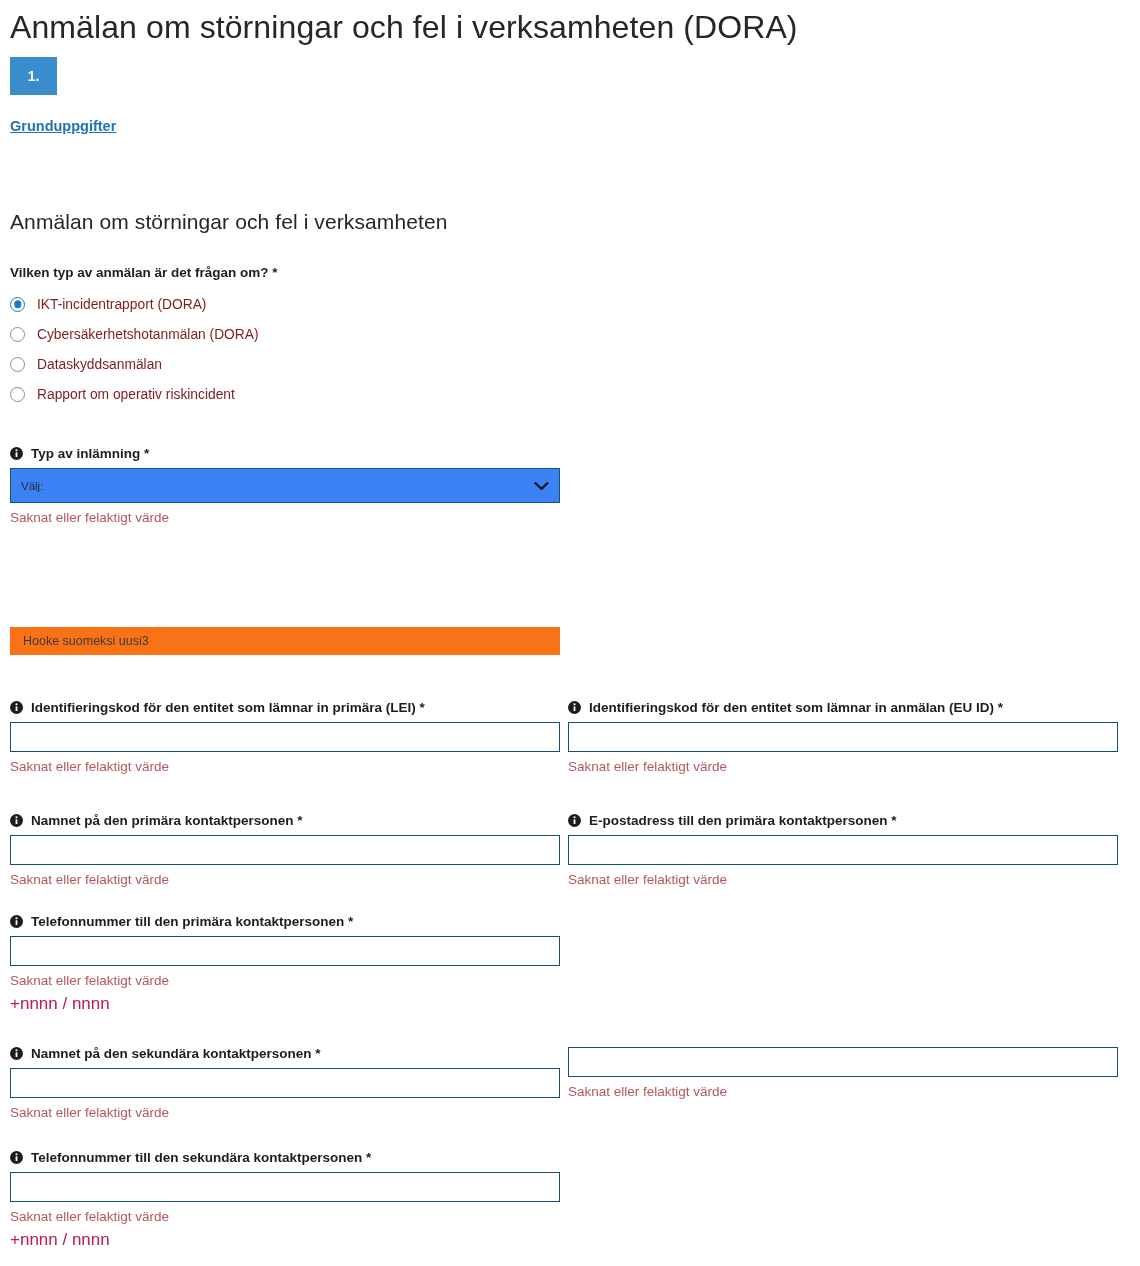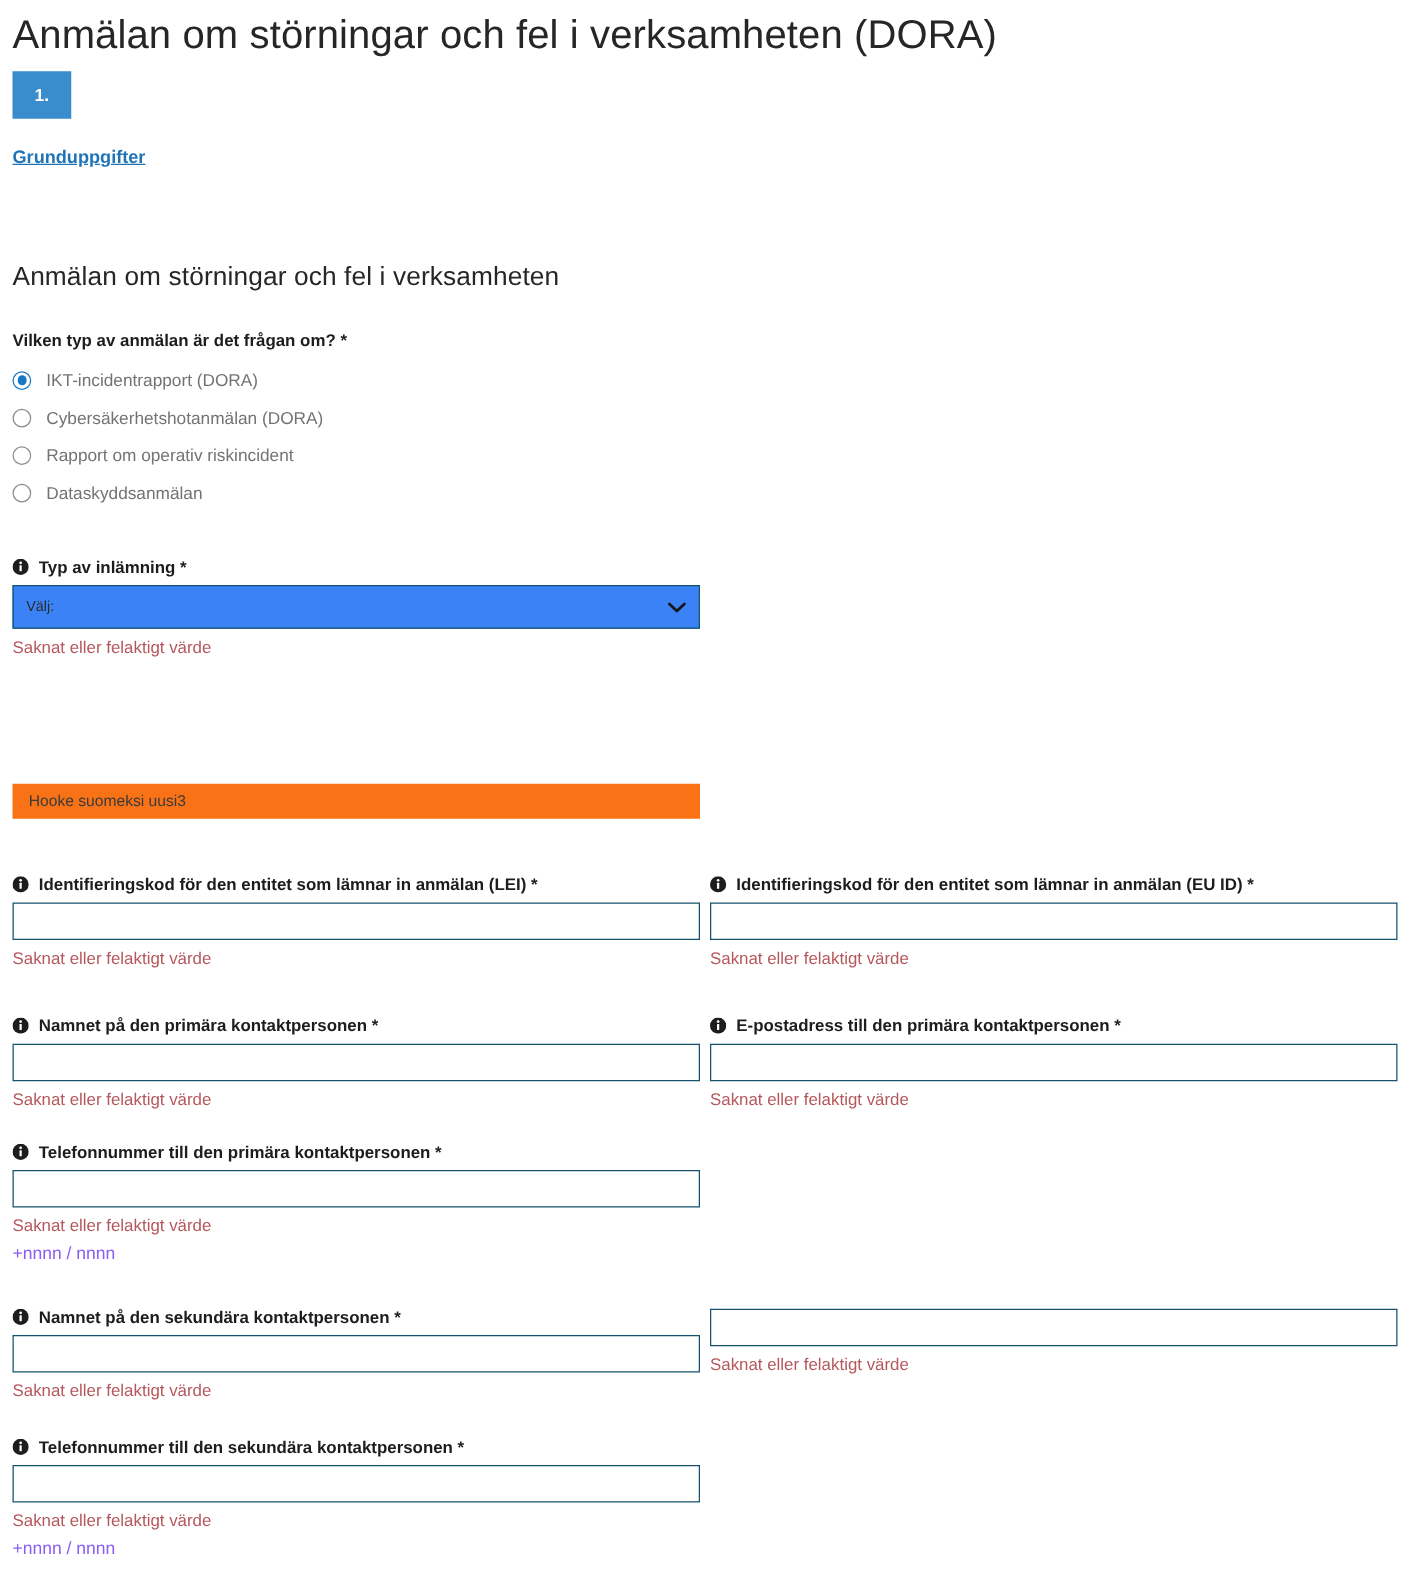--- a/index.html
+++ b/index.html
@@ -95,21 +95,21 @@
     top: 50%;
     width: 7.5px;
     height: 7.5px;
     border-radius: 50%;
     background: #1878c4;
     transform: translate(-50%, -50%);
   }
   .radio-text {
     margin-left: 12px;
     font-size: 13.8px;
-    color: #737373;
+    color: #7f1d1d;
   }
 
   
   .field { position: absolute; }
 
   .flabel {
     display: flex;
     align-items: center;
     font-size: 13.5px;
     font-weight: 700;
@@ -177,22 +177,22 @@
   }
   .chevron svg { display: block; }
 
   .errmsg {
     font-size: 13.5px;
     color: #b5575c;
     margin-top: 7px;
     white-space: nowrap;
   }
   .hintmsg {
-    font-size: 14px;
-    color: #8b5cf6;
+    font-size: 17px;
+    color: #be185d;
     margin-top: 6px;
     white-space: nowrap;
   }
 </style>
 </head>
 <body>
 
 <div class="page">
 
   <div class="app-title">Anmälan om störningar och fel i verksamheten (DORA)</div>
@@ -214,25 +214,25 @@
       <div class="radio-row checked">
         <span class="radio-mark"></span>
         <span class="radio-text">IKT-incidentrapport (DORA)</span>
       </div>
       <div class="radio-row">
         <span class="radio-mark"></span>
         <span class="radio-text">Cybersäkerhetshotanmälan (DORA)</span>
       </div>
       <div class="radio-row">
         <span class="radio-mark"></span>
-        <span class="radio-text">Rapport om operativ riskincident</span>
+        <span class="radio-text">Dataskyddsanmälan</span>
       </div>
       <div class="radio-row">
         <span class="radio-mark"></span>
-        <span class="radio-text">Dataskyddsanmälan</span>
+        <span class="radio-text">Rapport om operativ riskincident</span>
       </div>
     </div>
 
     <div class="field" style="left:10px; top:236px; width:550px;">
       <div class="flabel">
         <span class="info-icon">
           <svg viewBox="0 0 16 16" width="13" height="13">
               <circle cx="8" cy="8" r="8" fill="#1d1d1b"></circle>
               <circle cx="8" cy="4" r="1.35" fill="#ffffff"></circle>
               <rect x="6.9" y="6.4" width="2.2" height="6" rx="0.5" fill="#ffffff"></rect>
@@ -259,21 +259,21 @@
 
     <div class="field" style="left:10px; top:490px; width:550px;">
       <div class="flabel">
         <span class="info-icon">
           <svg viewBox="0 0 16 16" width="13" height="13">
               <circle cx="8" cy="8" r="8" fill="#1d1d1b"></circle>
               <circle cx="8" cy="4" r="1.35" fill="#ffffff"></circle>
               <rect x="6.9" y="6.4" width="2.2" height="6" rx="0.5" fill="#ffffff"></rect>
             </svg>
         </span>
-        <span>Identifieringskod för den entitet som lämnar in anmälan (LEI) *</span>
+        <span>Identifieringskod för den entitet som lämnar in primära (LEI) *</span>
       </div>
       <input class="txtinput" type="text" value="" style="">
       <div class="errmsg">Saknat eller felaktigt värde</div>
     </div>
 
     <div class="field" style="left:568px; top:490px; width:550px;">
       <div class="flabel">
         <span class="info-icon">
           <svg viewBox="0 0 16 16" width="13" height="13">
               <circle cx="8" cy="8" r="8" fill="#1d1d1b"></circle>

